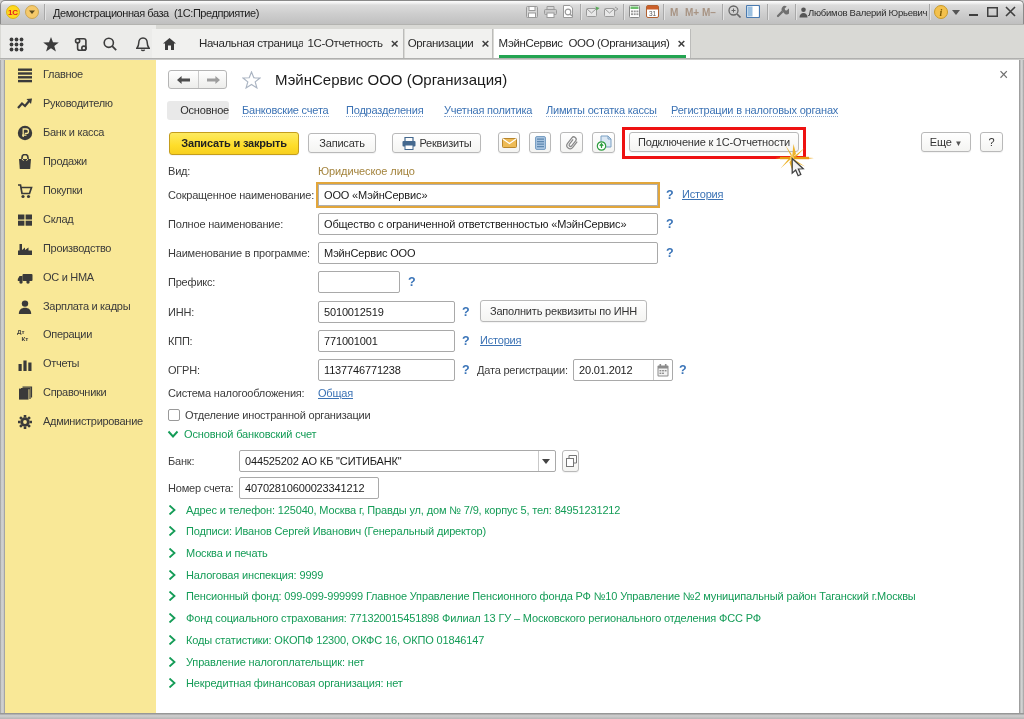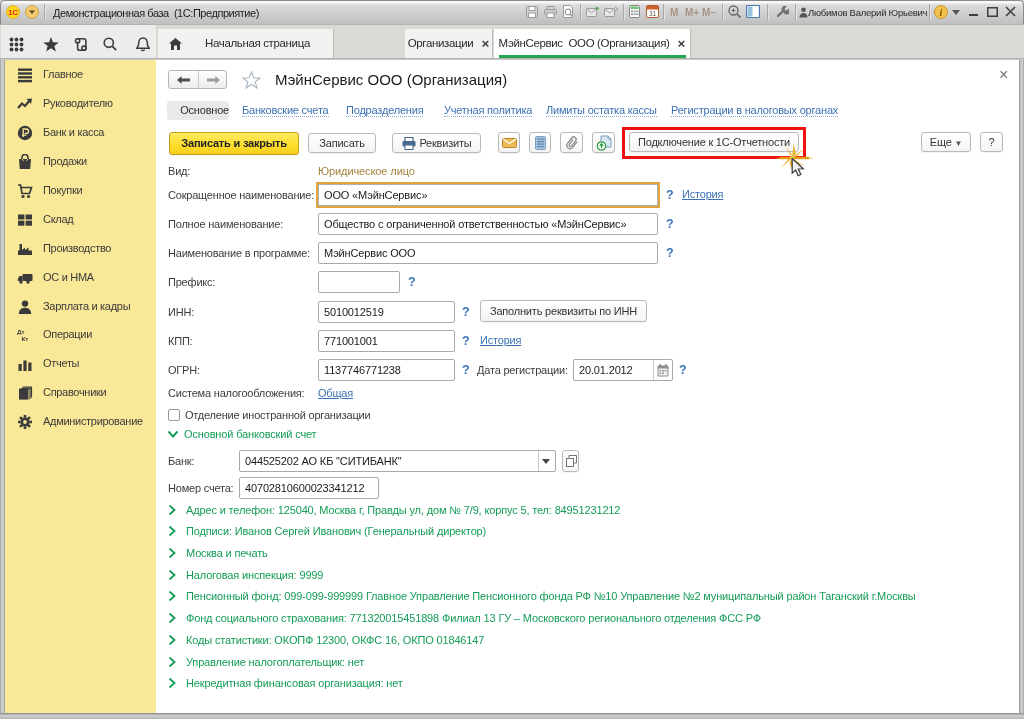--- a/index.html
+++ b/index.html
@@ -177,25 +177,26 @@
       </g>
     </svg>
  <svg class="appico" style="left:103px" width="14" height="14" viewBox="0 0 14 14">
       <circle cx="5.8" cy="5.8" r="4.6" fill="none" stroke="#3c3c3c" stroke-width="1.6"></circle>
       <path d="M9.2 9.2 L13.2 13.2" stroke="#3c3c3c" stroke-width="1.8"></path>
     </svg>
  <svg class="appico" style="left:136px" width="14" height="15" viewBox="0 0 14 15">
       <path d="M7 1 C4 1 2.8 3.2 2.8 5.6 C2.8 9 1.6 10.2 0.8 11.2 L13.2 11.2 C12.4 10.2 11.2 9 11.2 5.6 C11.2 3.2 10 1 7 1 Z" fill="none" stroke="#3c3c3c" stroke-width="1.5"></path>
       <path d="M5.4 12.6 A1.8 1.8 0 0 0 8.6 12.6" fill="none" stroke="#3c3c3c" stroke-width="1.4"></path>
     </svg>
- <div class="tab" style="left:158px;width:176px">
+ <div class="tab" style="left:152px;width:176px">
    <svg style="position:absolute;left:11px;top:9px" width="13" height="12" viewBox="0 0 13 12">
         <path d="M6.5 0 L13 5.5 L11 5.5 L11 12 L8 12 L8 7.5 L5 7.5 L5 12 L2 12 L2 5.5 L0 5.5 Z" fill="#3c3c3c"></path>
       </svg>
    <span style="margin-left:24px">Начальная страница</span></div>
+ <div class="tab" style="left:303px;width:101px">1С-Отчетность<span class="x">×</span></div>
  <div class="tab" style="left:405px;width:88px">Организации<span class="x">×</span></div>
  <div class="tab" id="activetab" style="left:494px;width:197px">МэйнСервис&nbsp; ООО (Организация)<span class="x">×</span><div class="gline"></div></div>
 </div>
 <div id="tabline"></div>
 <div id="leftborder"></div>
 <div id="rightborder"></div>
 <div id="bottomborder"></div>
 
 <div id="sidebar">
  <div class="mitem" style="top:0px">

